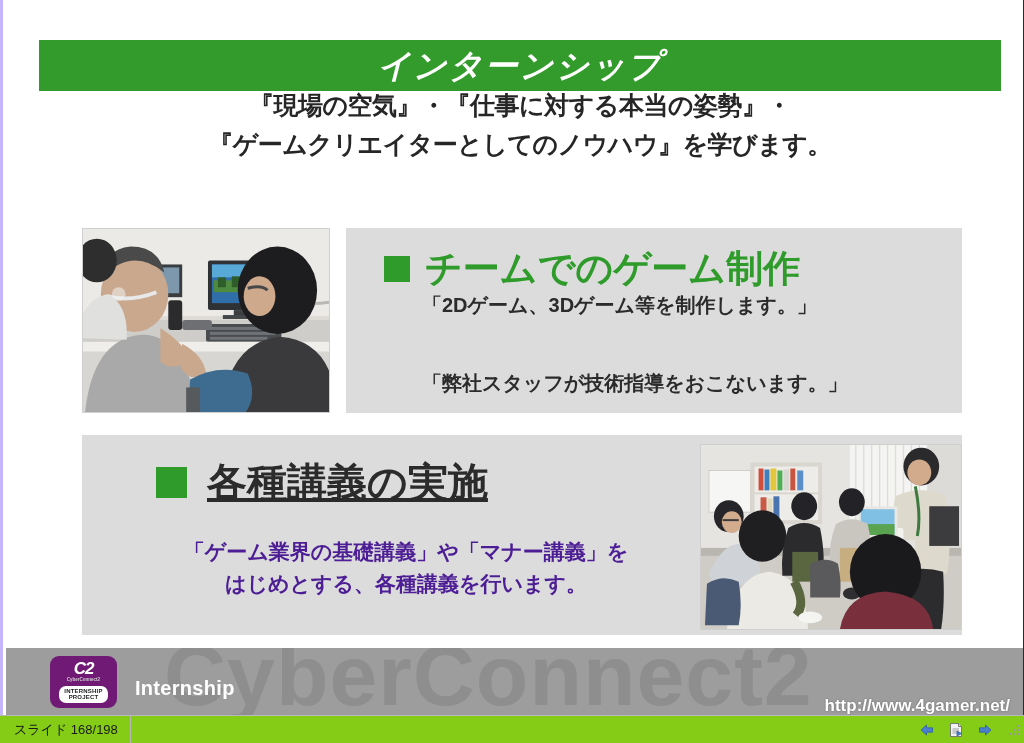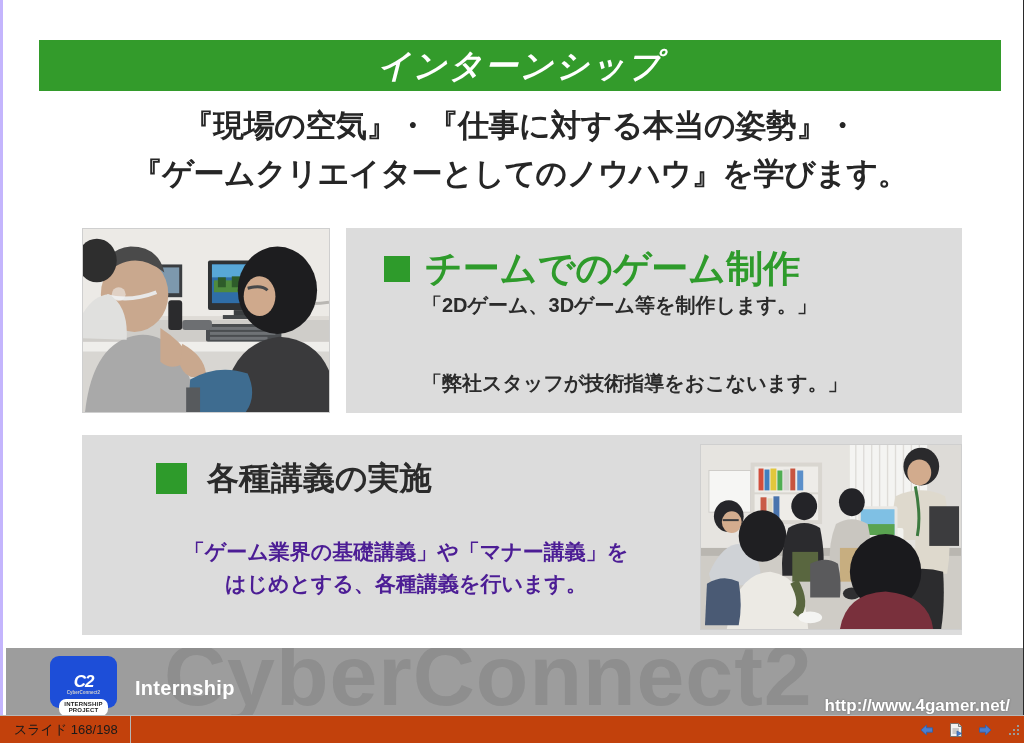--- a/index.html
+++ b/index.html
@@ -57,25 +57,25 @@
     font-style: italic;
     letter-spacing: 2px;
     line-height: 1;
     white-space: nowrap;
   }
 
   
   .subtitle {
     position: absolute;
     left: 33px;
-    top: 102px;
+    top: 86px;
     width: 962px;
     text-align: center;
     color: #262626;
-    font-size: 31px;
+    font-size: 25px;
     font-weight: bold;
     line-height: 1.55;
     letter-spacing: -0.5px;
   }
   .subtitle .line2 { display: block; }
 
   
   .panel-upper {
     position: absolute;
     left: 340px;
@@ -138,21 +138,21 @@
     margin-right: 20px;
   }
   .bullet-head {
     font-size: 37px;
     font-weight: bold;
     color: #2e9b2b;
     line-height: 1;
     letter-spacing: 0px;
     white-space: nowrap;
   }
-  .bullet-head.dark { color: #2b2b2b; font-size: 32px; }
+  .bullet-head.dark { color: #2b2b2b; font-size: 40px; text-decoration: underline; }
 
   .bullet-cap {
     position: absolute;
     font-size: 20px;
     font-weight: bold;
     color: #2b2b2b;
     line-height: 1;
     white-space: nowrap;
   }
 
@@ -196,27 +196,27 @@
     white-space: nowrap;
     line-height: 1;
     user-select: none;
   }
   .logo-badge {
     position: absolute;
     left: 44px;
     top: 8px;
     width: 67px;
     height: 52px;
-    background: #1d4ed8;
+    background: #701a75;
     border-radius: 9px;
     display: flex;
     flex-direction: column;
     align-items: center;
     justify-content: flex-start;
-    padding-top: 17px;
+    padding-top: 4px;
     box-sizing: border-box;
   }
   .logo-mark {
     color: #ffffff;
     font-size: 17px;
     font-weight: bold;
     font-style: italic;
     line-height: 1;
     letter-spacing: -1px;
   }
@@ -264,21 +264,21 @@
     text-shadow: 0 0 2px rgba(0,0,0,0.35);
   }
 
   
   .statusbar {
     position: absolute;
     left: 0;
     top: 715px;
     width: 1024px;
     height: 28px;
-    background: #c2410c;
+    background: #84cc16;
     border-top: 1px solid #b9b9b9;
     box-sizing: border-box;
     display: flex;
     align-items: center;
   }
   .status-cell {
     height: 27px;
     display: flex;
     align-items: center;
     padding: 0 12px 0 14px;

